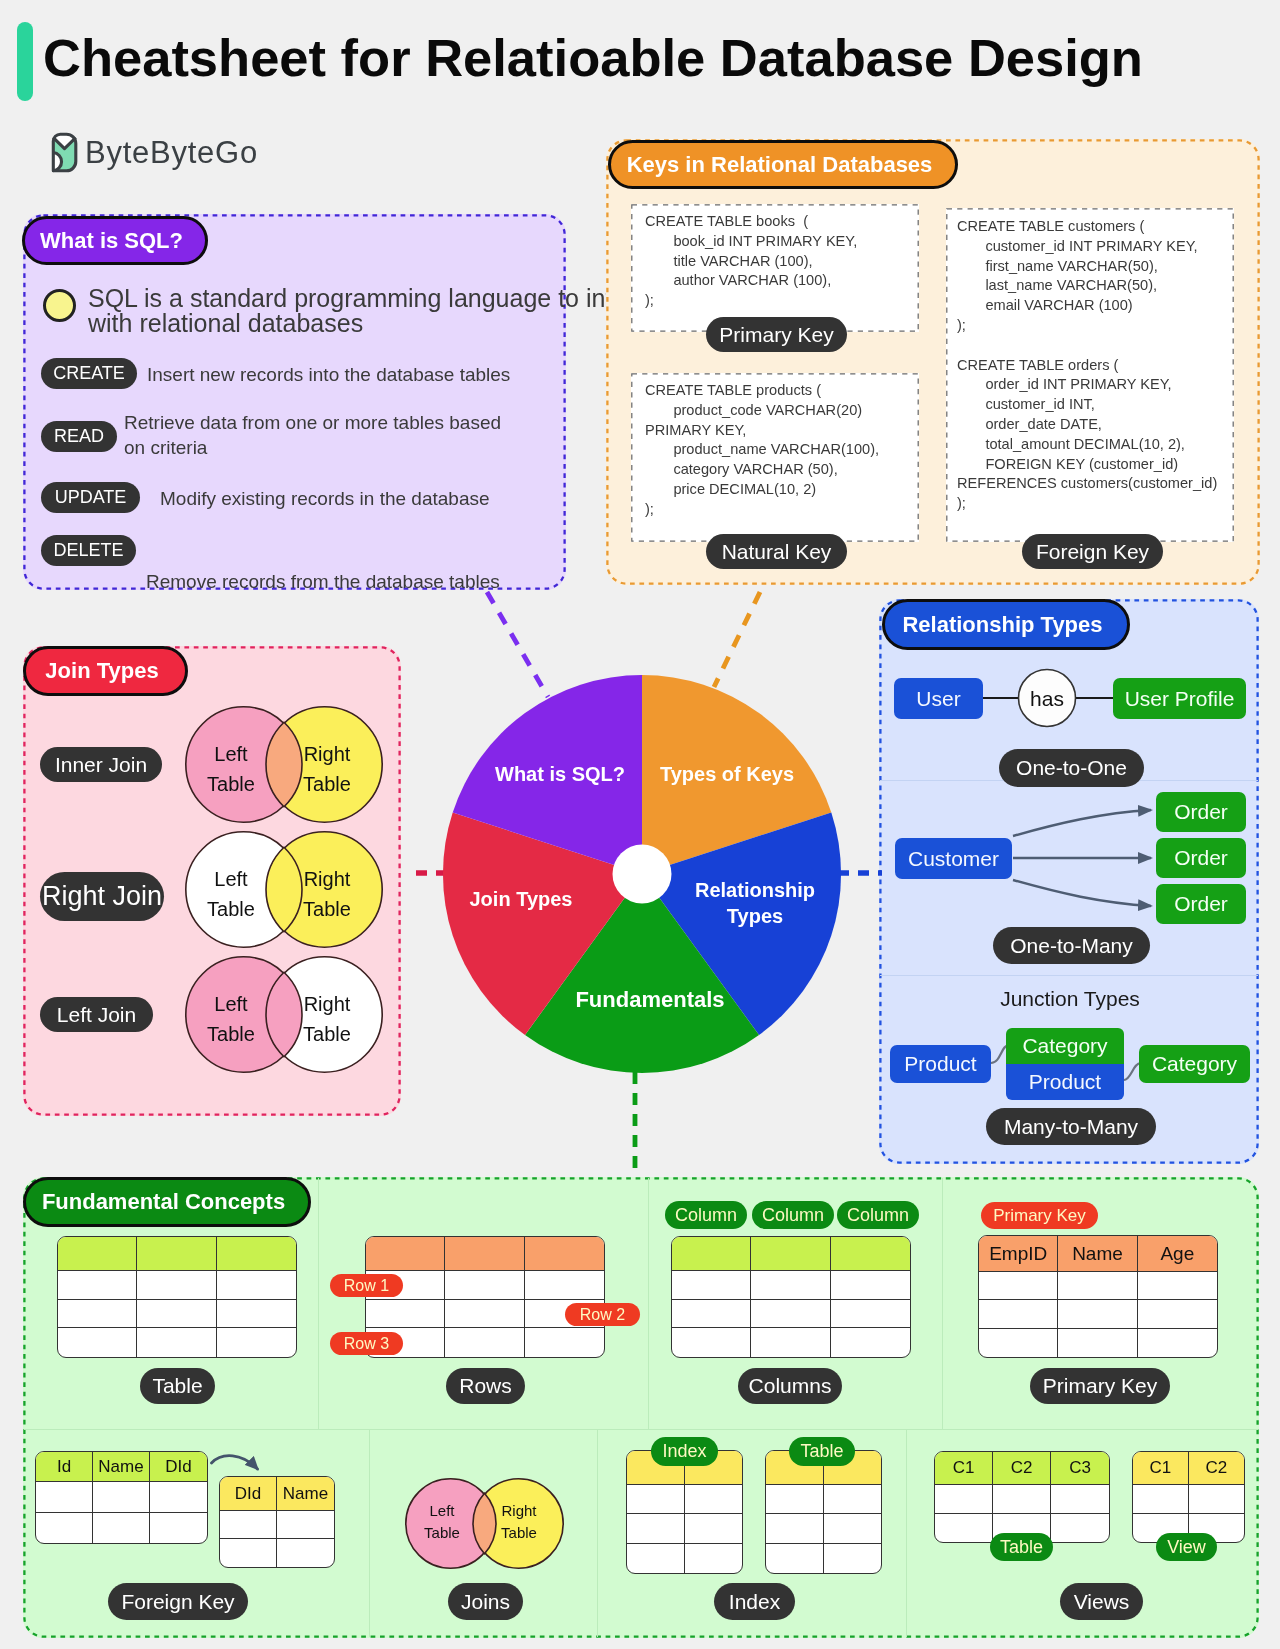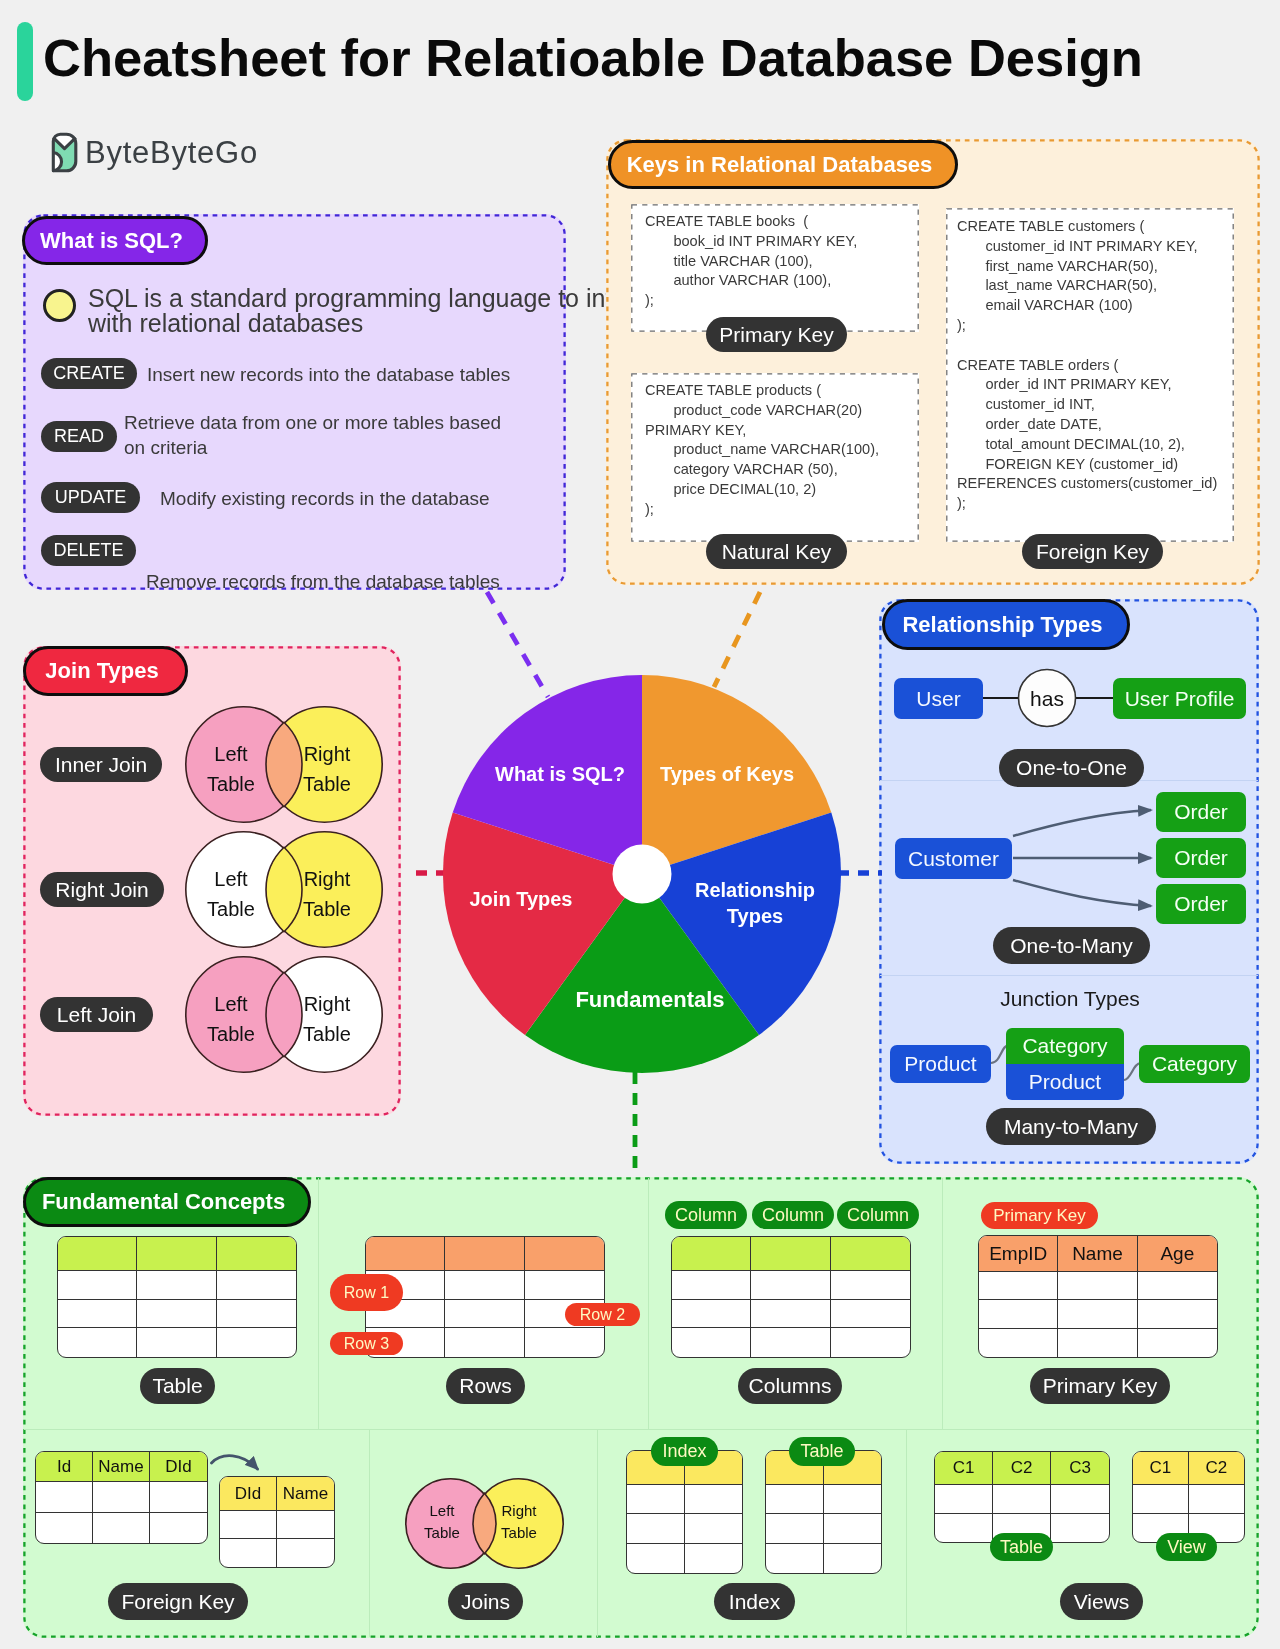--- a/index.html
+++ b/index.html
@@ -160,21 +160,21 @@
 <svg class="abs" style="left:185px;top:706px;width:198.0px;height:117.0px;overflow:visible;" width="198.0" height="117.0">
   <circle cx="58.5" cy="58.5" r="57.7" fill="#f6a0c0" stroke="#3a2020" stroke-width="1.6"></circle>
   <circle cx="139.5" cy="58.5" r="57.7" fill="#fbef5a" stroke="#3a2020" stroke-width="1.6"></circle>
   <path d="M 99.00 16.29 A 58.5 58.5 0 0 1 99.00 100.71 A 58.5 58.5 0 0 1 99.00 16.29 Z" fill="#f8a97e" stroke="#3a2020" stroke-width="1.6"></path>
 </svg>
 <div class="vtext" style="left:181px;top:739px;width:100px;font-size:20px;line-height:30px;">Left
 Table</div>
 <div class="vtext" style="left:277px;top:739px;width:100px;font-size:20px;line-height:30px;">Right
 Table</div>
 
-<div class="dark-pill" style="left:40px;top:872px;width:124px;height:35px;font-size:21px;text-align:center;">
+<div class="dark-pill" style="left:40px;top:872px;width:124px;height:49px;font-size:27px;text-align:center;">
   <span>Right Join</span>
   </div>
 <svg class="abs" style="left:185px;top:831px;width:198.0px;height:117.0px;overflow:visible;" width="198.0" height="117.0">
   <circle cx="58.5" cy="58.5" r="57.7" fill="#ffffff" stroke="#3a2020" stroke-width="1.6"></circle>
   <circle cx="139.5" cy="58.5" r="57.7" fill="#fbef5a" stroke="#3a2020" stroke-width="1.6"></circle>
   <path d="M 99.00 16.29 A 58.5 58.5 0 0 1 99.00 100.71 A 58.5 58.5 0 0 1 99.00 16.29 Z" fill="#fbef5a" stroke="#3a2020" stroke-width="1.6"></path>
 </svg>
 <div class="vtext" style="left:181px;top:864px;width:100px;font-size:20px;line-height:30px;">Left
 Table</div>
 <div class="vtext" style="left:277px;top:864px;width:100px;font-size:20px;line-height:30px;">Right
@@ -334,21 +334,21 @@
       <div style="border-right:1.4px solid #333;border-bottom:1.4px solid #333;"></div>
       <div style="border-bottom:1.4px solid #333;"></div>
     <div style="border-right:1.4px solid #333;border-bottom:1.4px solid #333;"></div>
       <div style="border-right:1.4px solid #333;border-bottom:1.4px solid #333;"></div>
       <div style="border-bottom:1.4px solid #333;"></div>
     <div style="border-right:1.4px solid #333;"></div>
       <div style="border-right:1.4px solid #333;"></div>
       <div></div>
   </div>
 </div>
-<div class="badge" style="left:330px;top:1274px;width:73px;height:37px;background:#ef3a22;font-size:16px;">
+<div class="badge" style="left:330px;top:1274px;width:73px;height:23px;background:#ef3a22;font-size:16px;">
   <span>Row 1</span>
   </div>
 <div class="badge" style="left:565px;top:1303px;width:75px;height:23px;background:#ef3a22;font-size:16px;">
   <span>Row 2</span>
   </div>
 <div class="badge" style="left:330px;top:1332px;width:73px;height:23px;background:#ef3a22;font-size:16px;">
   <span>Row 3</span>
   </div>
 <div class="dark-pill" style="left:446px;top:1368px;width:79px;height:36px;font-size:21px;justify-content:center;">
   <span>Rows</span>

